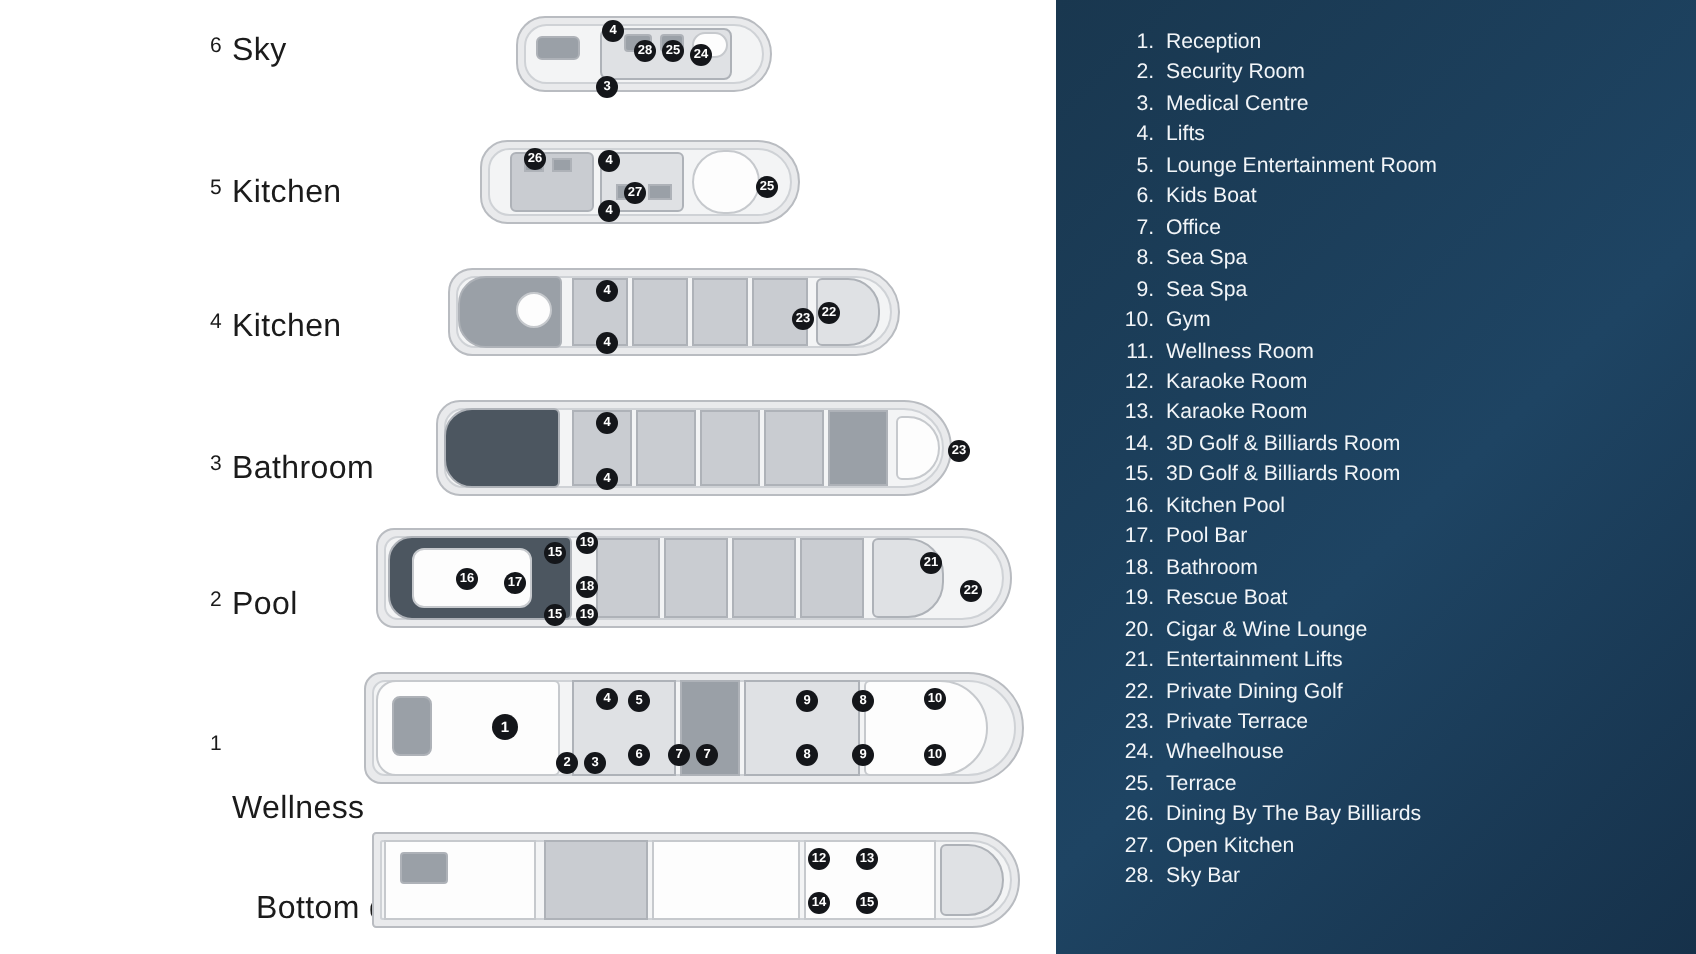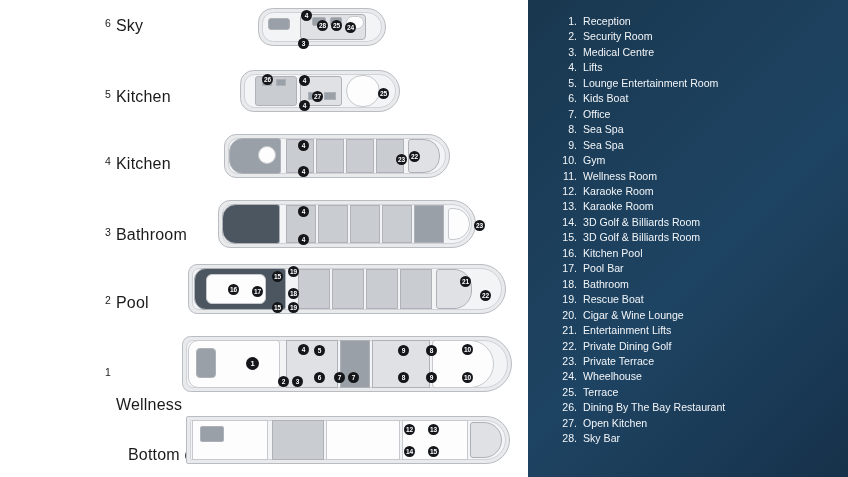--- a/index.html
+++ b/index.html
@@ -303,19 +303,19 @@
       <li>Kitchen Pool</li>
       <li>Pool Bar</li>
       <li>Bathroom</li>
       <li>Rescue Boat</li>
       <li>Cigar &amp; Wine Lounge</li>
       <li>Entertainment Lifts</li>
       <li>Private Dining Golf</li>
       <li>Private Terrace</li>
       <li>Wheelhouse</li>
       <li>Terrace</li>
-      <li>Dining By The Bay Restaurant</li>
+      <li>Dining By The Bay Billiards</li>
       <li>Open Kitchen</li>
       <li>Sky Bar</li>
     </ol>
   </div>
 
 </div>
 
 </body></html>

